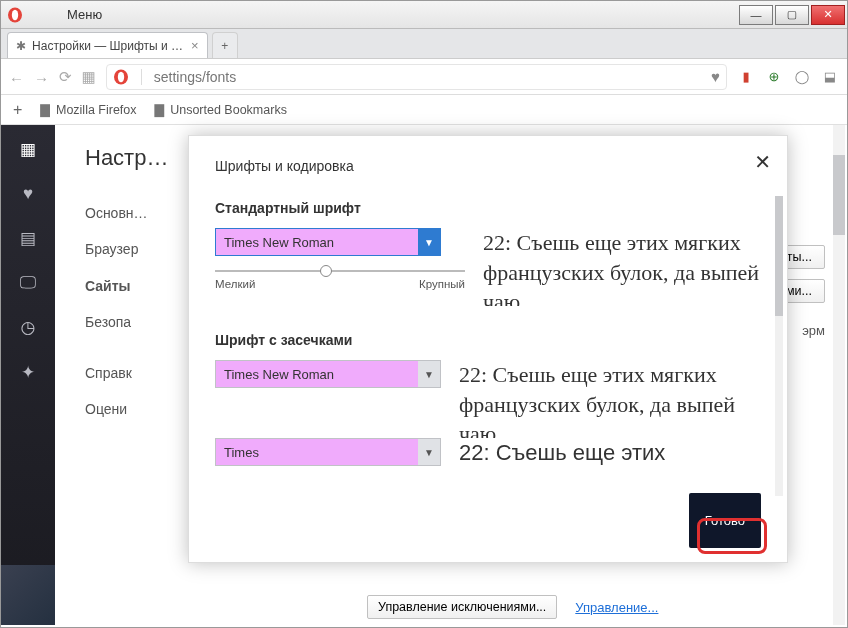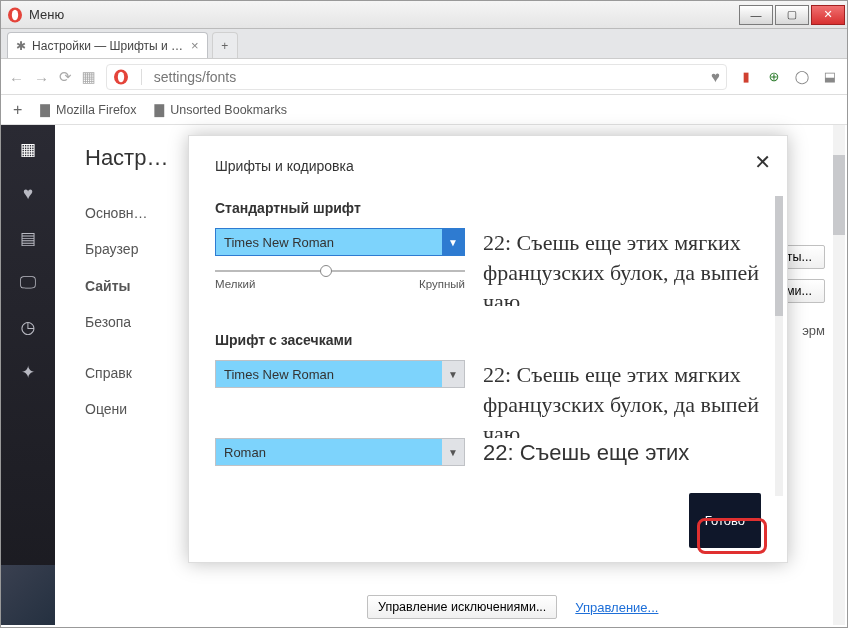--- a/index.html
+++ b/index.html
@@ -1,19 +1,19 @@
 <!DOCTYPE html>
 <html><head>
 <meta charset="utf-8">
 <style>
   * { box-sizing: border-box; margin: 0; padding: 0; }
   body { font-family: "Segoe UI", Arial, sans-serif; font-size: 13px; background: #fff; width: 848px; height: 628px; overflow: hidden; border: 1px solid #999; }
 
   
-  .titlebar { height: 28px; background: linear-gradient(#f5f5f5,#e5e5e5); border-bottom:1px solid #bbb; display:flex; align-items:center; padding:0 2px; }
+  .titlebar { height: 28px; background: linear-gradient(#f5f5f5,#e5e5e5); border-bottom:1px solid #bbb; display:flex; align-items:center; padding:0 2px;gap:38px; }
   .titlebar .opera-icon { width:16px; height:16px; margin:0 6px 0 4px; }
   .titlebar .menu-label { font-size:13px; color:#333; }
   .win-controls { margin-left:auto; display:flex; }
   .win-btn { width:34px; height:20px; margin-left:2px; border:1px solid #7b7b7b; background:linear-gradient(#fff,#d8d8d8); display:flex; align-items:center; justify-content:center; font-size:11px; color:#333; }
   .win-btn.close { background:linear-gradient(#f07070,#d83030); color:#fff; border-color:#a02020; }
 
   
   .tabstrip { height:30px; background:#e5e6e8; display:flex; align-items:flex-end; padding:0 6px; border-bottom:1px solid #ccc; }
   .tab { background:#fff; border:1px solid #c0c2c6; border-bottom:none; height:26px; display:flex; align-items:center; padding:0 8px; border-radius:4px 4px 0 0; margin-right:4px; font-size:12px; color:#444; }
   .tab .gear { margin-right:6px; color:#777; }
@@ -58,21 +58,21 @@
   
   .modal { position:absolute; left:133px; top:10px; width:600px; height:428px; background:#fff; box-shadow:0 0 18px rgba(0,0,0,.25); border:1px solid #ddd; }
   .modal .minner { padding:22px 26px 14px 26px; height:100%; display:flex; flex-direction:column; }
   .modal h2 { font-size:14px; font-weight:400; color:#333; }
   .modal .close { position:absolute; right:16px; top:14px; font-size:20px; color:#333; }
   .mscroll { position:absolute; right:4px; top:60px; width:8px; height:300px; background:#f0f0f0;}
   .mscroll .thumb{ width:8px; height:120px; background:#c8c9cc; }
 
   .section-title { font-size:14px; color:#333; font-weight:600; margin-top:26px; margin-bottom:12px;}
   .row { display:flex; gap:18px; align-items:flex-start; }
-  .selectbox { width:250px; height:28px; border:1px solid #2e7bd1; background:#7dd3fc; display:flex; align-items:center; padding:0 8px; color:#333; font-size:13px; position:relative;}
+  .selectbox { width:226px; height:28px; border:1px solid #2e7bd1; background:#f0abfc; display:flex; align-items:center; padding:0 8px; color:#333; font-size:13px; position:relative;}
   .selectbox.plain { border-color:#c0c2c6; }
   .selectbox .arrow { position:absolute; right:0; top:0; width:22px; height:100%; background:#2e7bd1; display:flex; align-items:center; justify-content:center; color:#fff; font-size:10px;}
   .selectbox.plain .arrow { background:#e0e2e6; color:#555;}
 
   .slider { width:250px; margin-top:14px; }
   .slider .track { height:2px; background:#bbb; position:relative;}
   .slider .knob { position:absolute; left:105px; top:-5px; width:12px; height:12px; background:#fff; border:1px solid #888; border-radius:50%; }
   .slider .labels { display:flex; justify-content:space-between; font-size:11.5px; color:#555; margin-top:6px;}
 
   .preview { flex:1; font-size:22px; color:#333; line-height:1.35; max-height:78px; overflow:hidden;}
@@ -213,21 +213,21 @@
         <div class="row">
           <div class="selectbox plain">
             <span>Times New Roman</span>
             <span class="arrow">▼</span>
           </div>
           <div class="preview serif">22: Съешь еще этих мягких французских булок, да выпей чаю</div>
         </div>
 
         <div class="row">
           <div class="selectbox plain">
-            <span>Roman</span>
+            <span>Times</span>
             <span class="arrow">▼</span>
           </div>
           <div class="preview sans">22: Съешь еще этих</div>
         </div>
 
         <div class="modal-footer">
           <button class="done-btn">Готово</button>
         </div>
       </div>
       <div class="done-highlight"></div>

